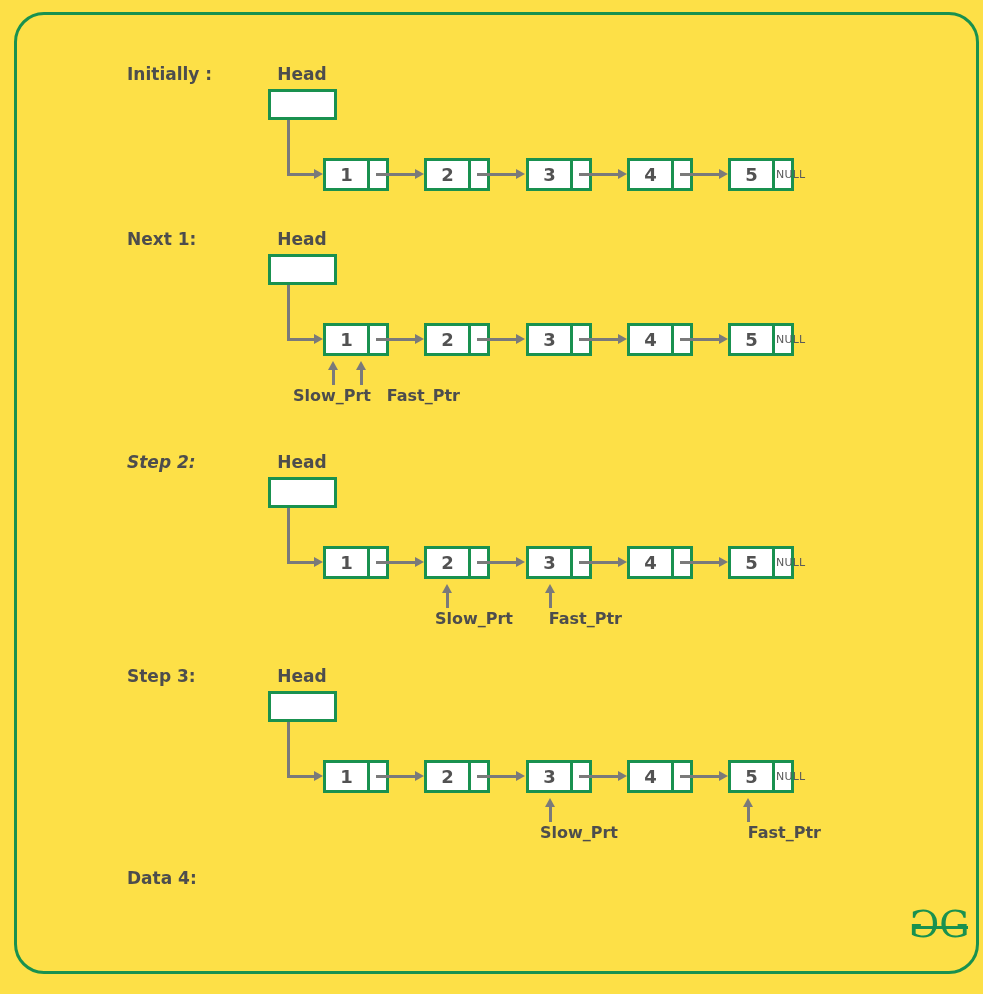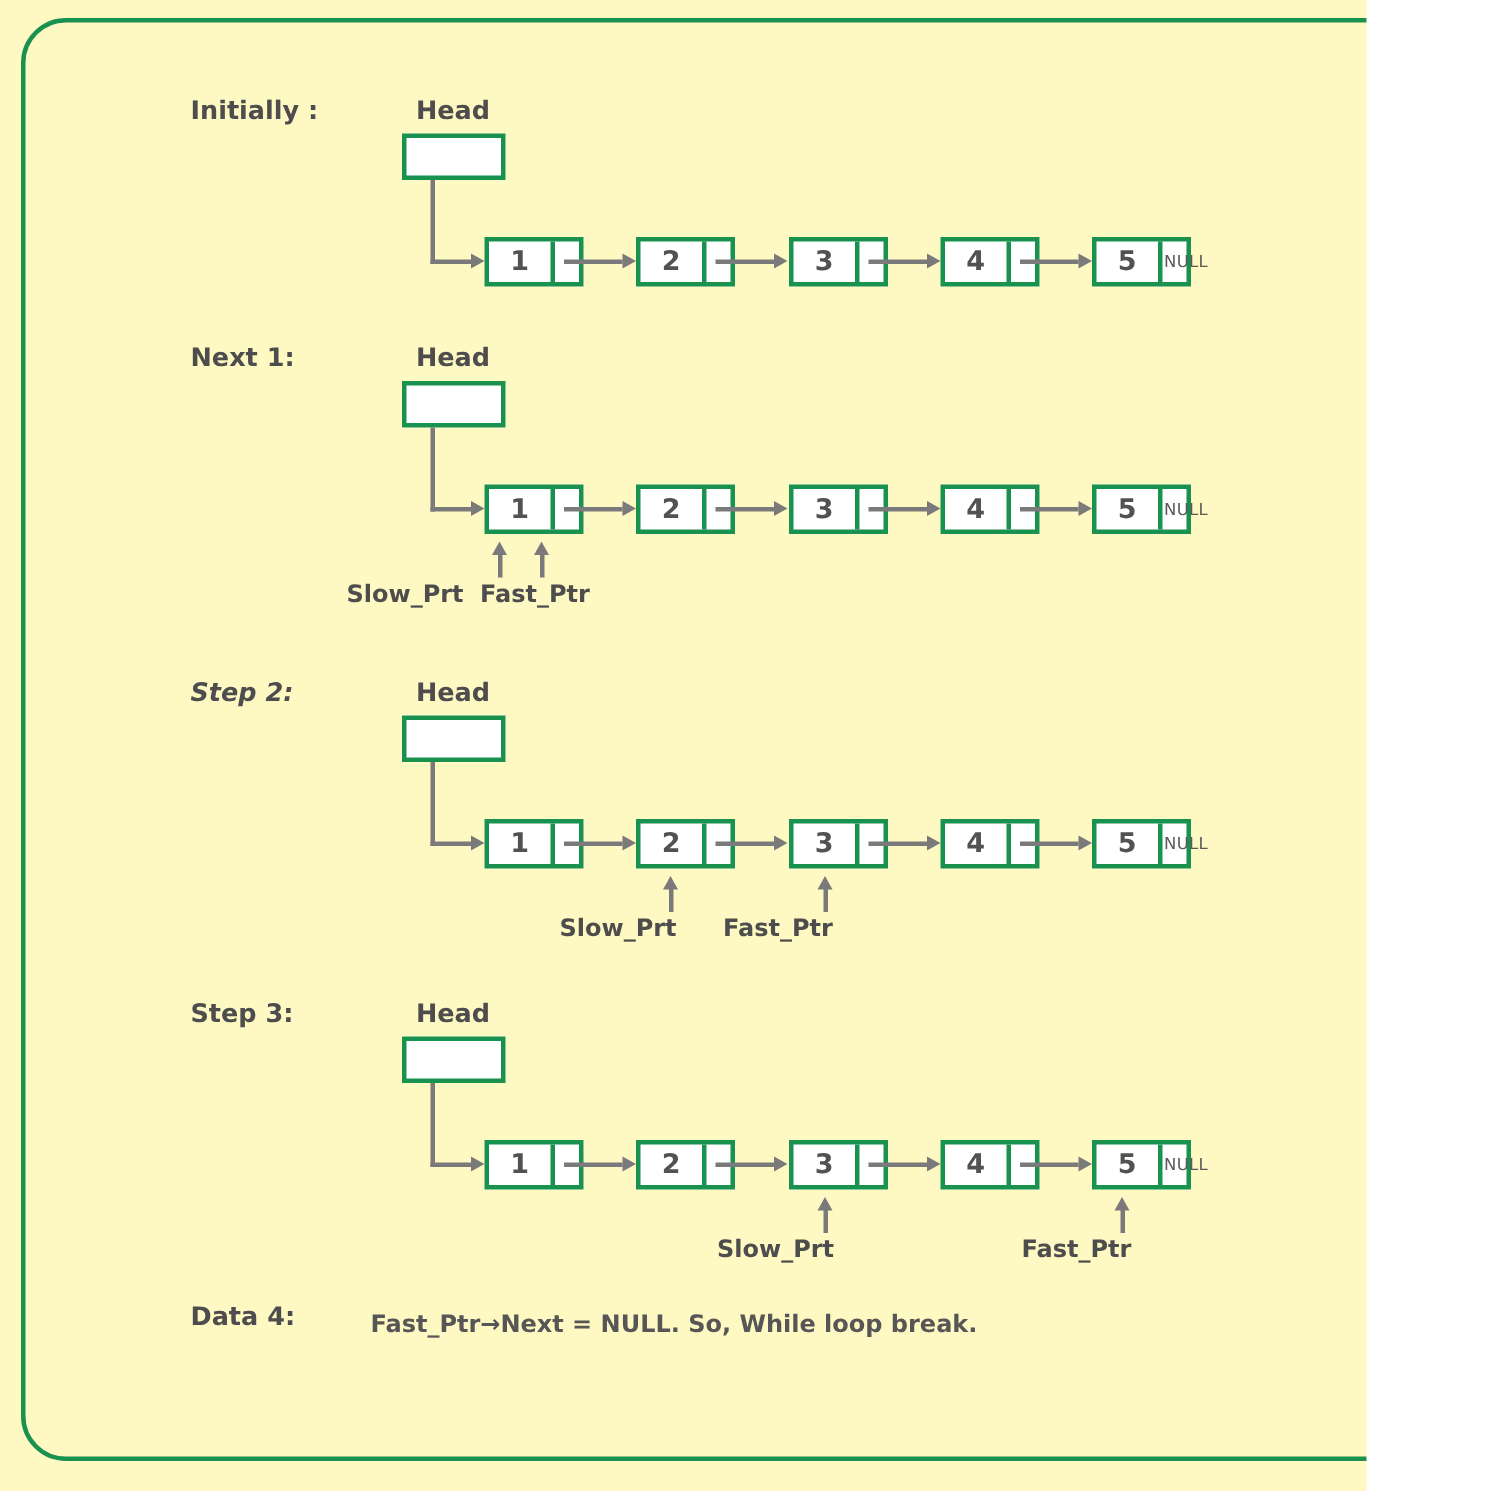--- a/index.html
+++ b/index.html
@@ -3,21 +3,21 @@
 <meta charset="utf-8">
 <style>
   :root{
     --green:#19914f;
     --arrow:#7a7a7a;
     --text:#4d4d4d;
     --numtext:#525252;
   }
   html,body{margin:0;padding:0;background:#fff;}
   .canvas{
-    position:relative;width:911px;height:994px;background:#fef9c3;
+    position:relative;width:983px;height:994px;background:#fde047;
     font-family:"DejaVu Sans","Liberation Sans",sans-serif;overflow:hidden;
   }
   .frame{
     position:absolute;left:14px;top:12px;width:965px;height:962px;
     border:3px solid var(--green);border-radius:30px;box-sizing:border-box;
   }
   .slabel{
     position:absolute;font-size:17px;font-weight:bold;color:var(--text);white-space:nowrap;
   }
   .head-label{
@@ -40,21 +40,21 @@
     width:44px;border-right:3px solid var(--green);box-sizing:border-box;
     display:flex;align-items:center;justify-content:center;
     font-size:18px;font-weight:bold;color:var(--numtext);
   }
   .node-ptr{flex:1;}
   .null-label{
     position:absolute;font-size:11px;font-weight:normal;color:#5a5a5a;
     white-space:nowrap;letter-spacing:0.2px;
   }
   .ptr-label{
-    position:absolute;width:140px;text-align:left;font-size:16px;
+    position:absolute;width:140px;text-align:right;font-size:16px;
     font-weight:bold;color:var(--text);white-space:nowrap;
   }
   .step4-lines{position:absolute;left:247px;top:872px;}
   .step4-line{font-size:16px;font-weight:600;color:#565656;line-height:22px;white-space:nowrap;}
   .logo{
     position:absolute;left:911px;top:903px;width:64px;height:46px;
     color:var(--green);font-family:"DejaVu Serif","Liberation Serif",serif;
     font-size:38px;line-height:42px;letter-spacing:-2px;
   }
   .logo .grev{display:inline-block;transform:scaleX(-1);}
@@ -221,20 +221,19 @@
       <div class="ah-u" style="left: 544.5px; top: 798px;"></div>
       <div class="vline" style="left: 548.5px; top: 806px; width: 3px; height: 16px;"></div>
       <div class="ptr-label" style="left: 478px; top: 823px;">Slow_Prt</div>
       <div class="ah-u" style="left: 742.5px; top: 798px;"></div>
       <div class="vline" style="left: 746.5px; top: 806px; width: 3px; height: 16px;"></div>
       <div class="ptr-label" style="left: 681px; top: 823px;">Fast_Ptr</div>
     </div>
 
   <div class="slabel" style="left:127px;top:868px;">Data 4:</div>
   <div class="step4-lines">
-    <div class="step4-line">Fast_Ptr→Next = NULL. So, While loop break.</div>
   </div>
 
   <div class="logo">
     <span class="grev">G</span><span>G</span>
     <span class="logo-bar"></span>
   </div>
 </div>
 
 </body></html>

